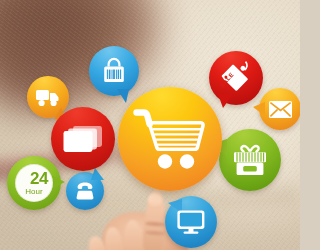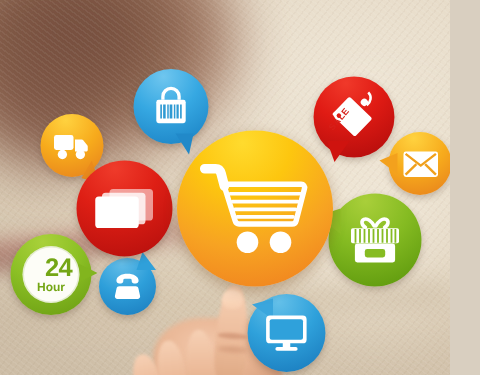--- a/index.html
+++ b/index.html
@@ -134,21 +134,21 @@
     background:radial-gradient(100% 100% at 40% 10%, #ffd23f 0%, #f7ab1c 52%, #e8841c 100%);z-index:6;}
   .b-mail .tail{left:-6px;top:14px;border-top:5px solid transparent;border-bottom:9px solid transparent;border-right:12px solid #f3a11d;}
 
   
   .hour-disc{
     position:absolute;left:8px;top:8px;right:8px;bottom:8px;border-radius:50%;
     background:#fdfdf7;display:flex;flex-direction:column;align-items:center;justify-content:center;
     box-shadow:inset 0 0 0 1px rgba(120,160,40,.18);
   }
   .hour-num{font-size:17px;font-weight:bold;color:#74a615;line-height:1;letter-spacing:-.5px;margin-left:10px;}
-  .hour-txt{font-size:8px;font-weight:bold;color:#74a615;line-height:1;margin-top:1px;}
+  .hour-txt{font-size:8px;font-weight:normal;color:#74a615;line-height:1;margin-top:1px;}
   .sale-txt{
     position:absolute;left:9px;top:26px;font-size:6px;font-weight:bold;color:#d6201a;
     transform:rotate(-50deg);letter-spacing:.4px;
   }
 </style>
 </head>
 <body>
 
 <div id="stage">
 

